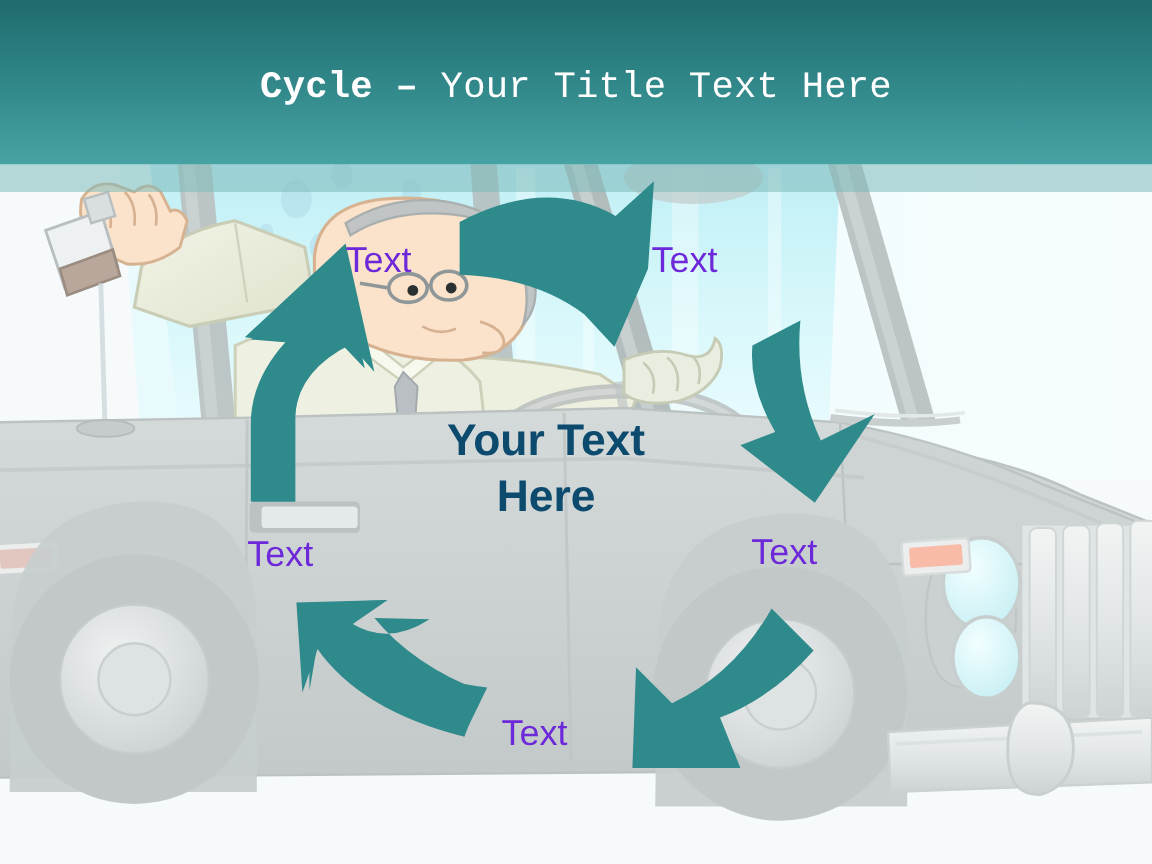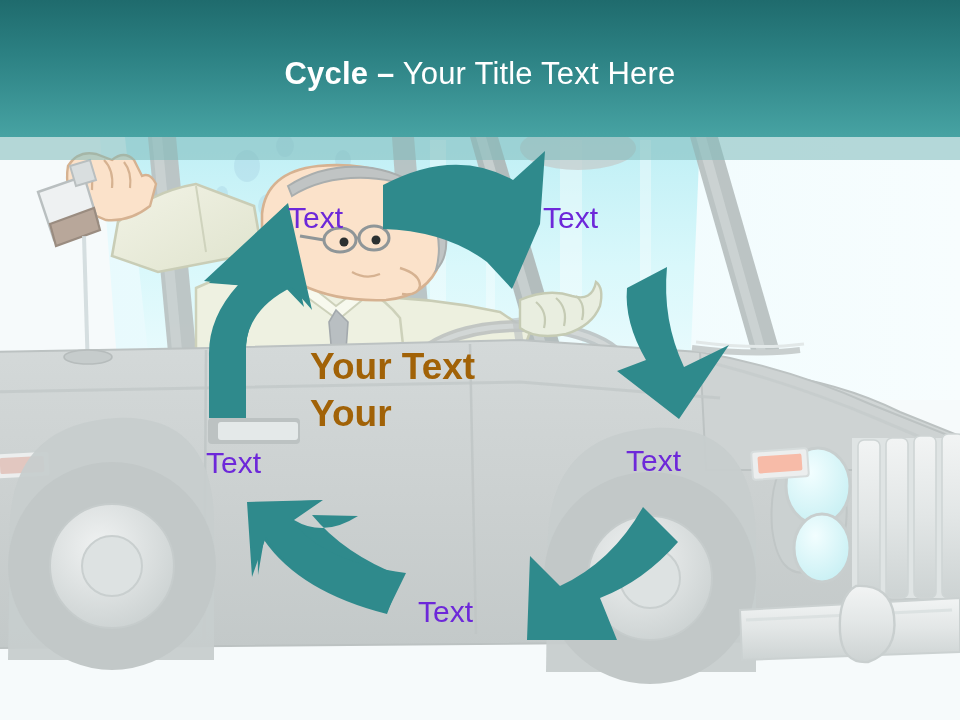--- a/index.html
+++ b/index.html
@@ -26,20 +26,21 @@
   #title-text {
     position: absolute;
     left: 0; right: 0;
     top: 55px;
     text-align: center;
     color: #ffffff;
     font-size: 31px;
     line-height: 38px;
     letter-spacing: 0.2px;
     white-space: nowrap;
+    font-family: Liberation Mono, monospace;
   }
   #title-text .strong { font-weight: bold; }
 
   
   #scene { position: absolute; left: 0; top: 0; width: 960px; height: 720px; z-index: 5; }
 
   
   #glass-band {
     position: absolute; left: 0; top: 137px;
     width: 960px; height: 23px;
@@ -57,21 +58,22 @@
     color: #6d28d9;
     font-size: 30px;
     line-height: 34px;
     white-space: nowrap;
     z-index: 36;
   }
   #center-text {
     position: absolute;
     left: 310px; top: 343px;
     width: 290px;
-    color: #a16207;
+    text-align: center;
+    color: #0c4a6e;
     font-size: 37px;
     font-weight: bold;
     line-height: 47px;
     z-index: 36;
   }
   #lbl-top-left  { left: 288px; top: 201px; }
   #lbl-top-right { left: 543px; top: 201px; }
   #lbl-left      { left: 206px; top: 446px; }
   #lbl-right     { left: 626px; top: 444px; }
   #lbl-bottom    { left: 418px; top: 595px; }
@@ -318,21 +320,21 @@
   </svg>
 
   <div class="lbl" id="lbl-top-left">Text</div>
   <div class="lbl" id="lbl-top-right">Text</div>
   <div class="lbl" id="lbl-right">Text</div>
   <div class="lbl" id="lbl-bottom">Text</div>
   <div class="lbl" id="lbl-left">Text</div>
 
   <div id="center-text">
     <div>Your Text</div>
-    <div>Your</div>
+    <div>Here</div>
   </div>
 
   <div id="title-bar">
     <div id="title-text">
       <span class="strong">Cycle –</span><span> Your Title Text Here</span>
     </div>
   </div>
 
 </div>
 

